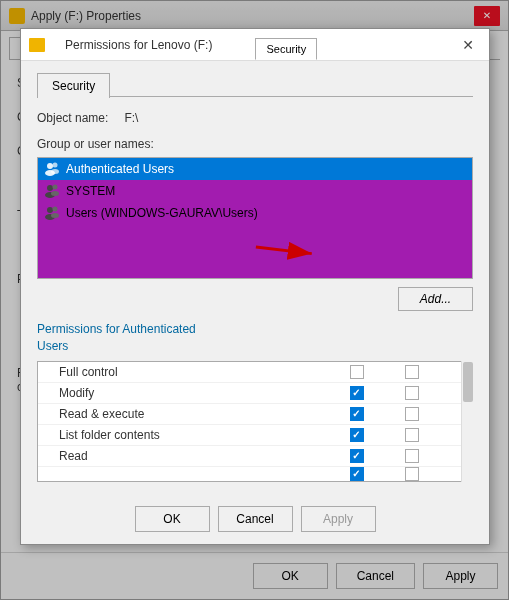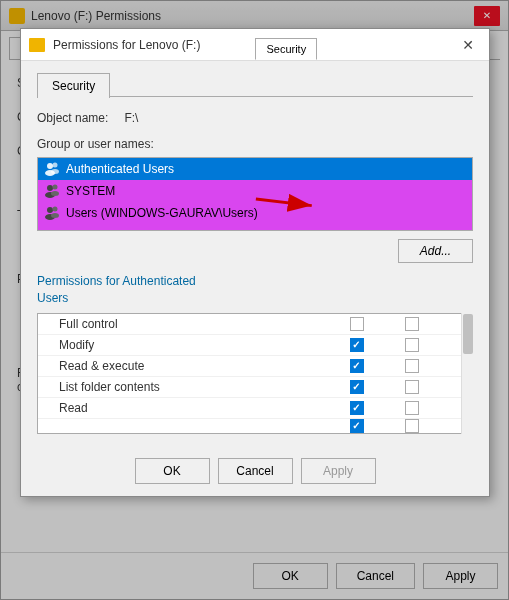--- a/index.html
+++ b/index.html
@@ -112,20 +112,21 @@
       box-shadow: 3px 3px 10px rgba(0,0,0,0.3);
     }
 
     .dialog-titlebar {
       background: white;
       height: 32px;
       display: flex;
       align-items: center;
       padding: 0 8px;
       border-bottom: 1px solid #ddd;
+      gap: 12px;
     }
 
     .dialog-title-icon {
       width: 16px;
       height: 14px;
       background: #f0b400;
       margin-right: 8px;
       border-radius: 1px;
     }
 
@@ -192,22 +193,22 @@
     
     .group-label {
       font-size: 12px;
       color: #333;
       margin-bottom: 6px;
     }
 
     
     .user-listbox {
       border: 1px solid #aaa;
-      background: #d946ef;
-      height: 74px;
+      background: #a21caf;
+      height: 122px;
       overflow-y: auto;
       margin-bottom: 8px;
     }
 
     .user-item {
       display: flex;
       align-items: center;
       padding: 3px 6px;
       font-size: 12px;
       cursor: pointer;
@@ -366,21 +367,21 @@
     .dialog-btn.apply {
       color: #999;
     }
   </style>
 </head>
 <body>
 
 <div class="bg-window">
   <div class="bg-titlebar">
     <div class="bg-title-icon"></div>
-    <span class="bg-title-text">Lenovo (F:) Permissions</span>
+    <span class="bg-title-text">Apply (F:) Properties</span>
     <div class="bg-close-btn">✕</div>
   </div>
 
   <div style="padding: 6px 8px 0 8px; display:flex; gap:2px;">
     <div style="padding:4px 10px; font-size:11px; border:1px solid #aaa; border-bottom:none; background:#f0f0f0; cursor:pointer;">General</div>
     <div style="padding:4px 10px; font-size:11px; border:1px solid #aaa; border-bottom:none; background:#f0f0f0; cursor:pointer;">Tools</div>
     <div style="padding:4px 10px; font-size:11px; border:1px solid #aaa; border-bottom:none; background:#f0f0f0; cursor:pointer;">Hardware</div>
     <div style="padding:4px 10px; font-size:11px; border:1px solid #aaa; border-bottom:none; background:#f0f0f0; cursor:pointer;">Sharing</div>
     <div style="padding:4px 10px; font-size:11px; border:1px solid #aaa; border-bottom:none; background:white; border-bottom:1px solid white; position:relative; top:1px; z-index:1; cursor:pointer;">Security</div>
   </div>

